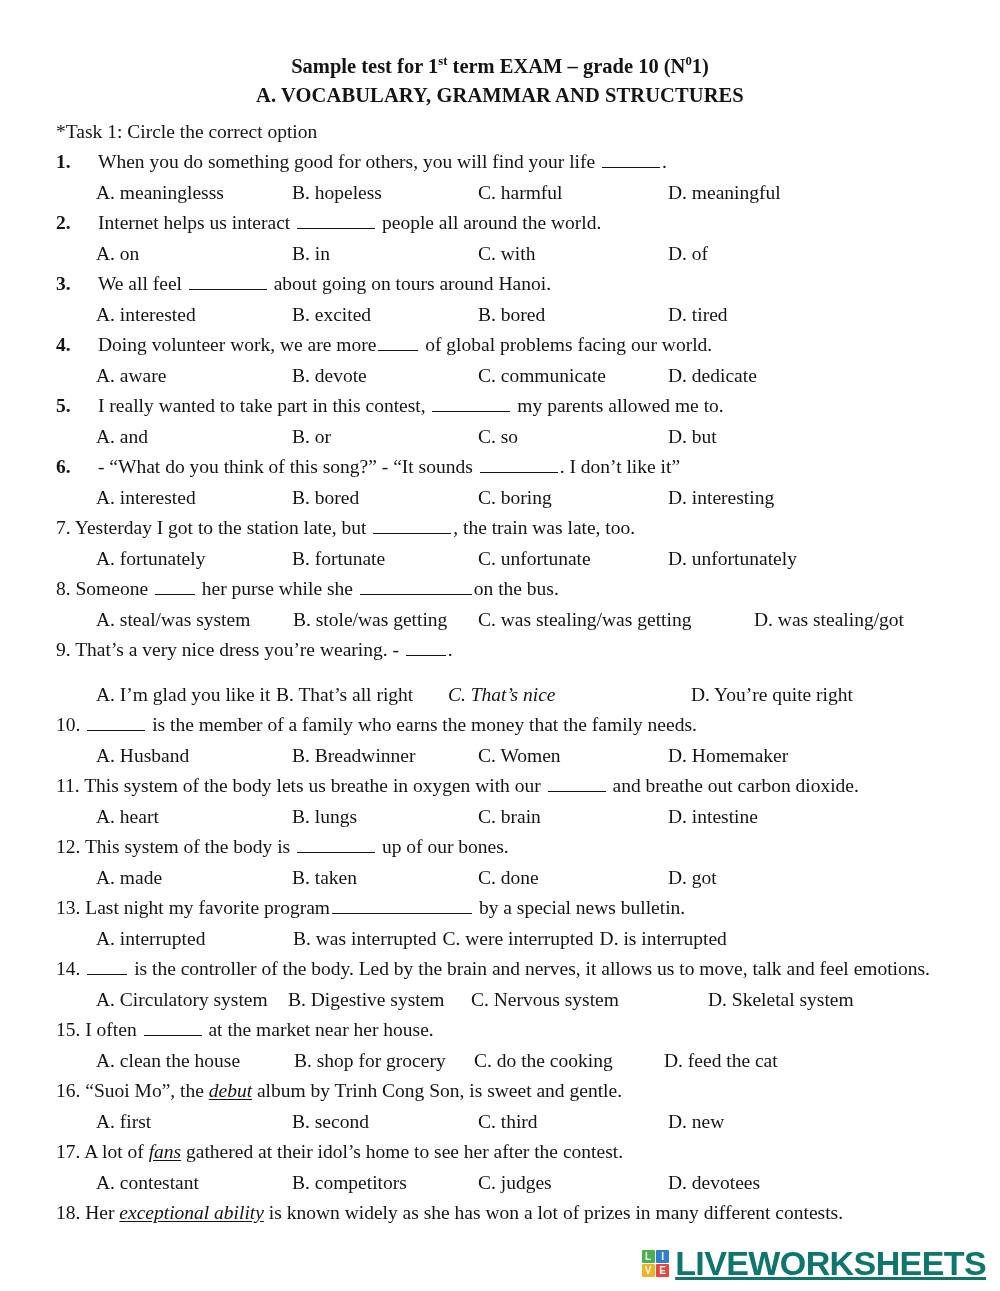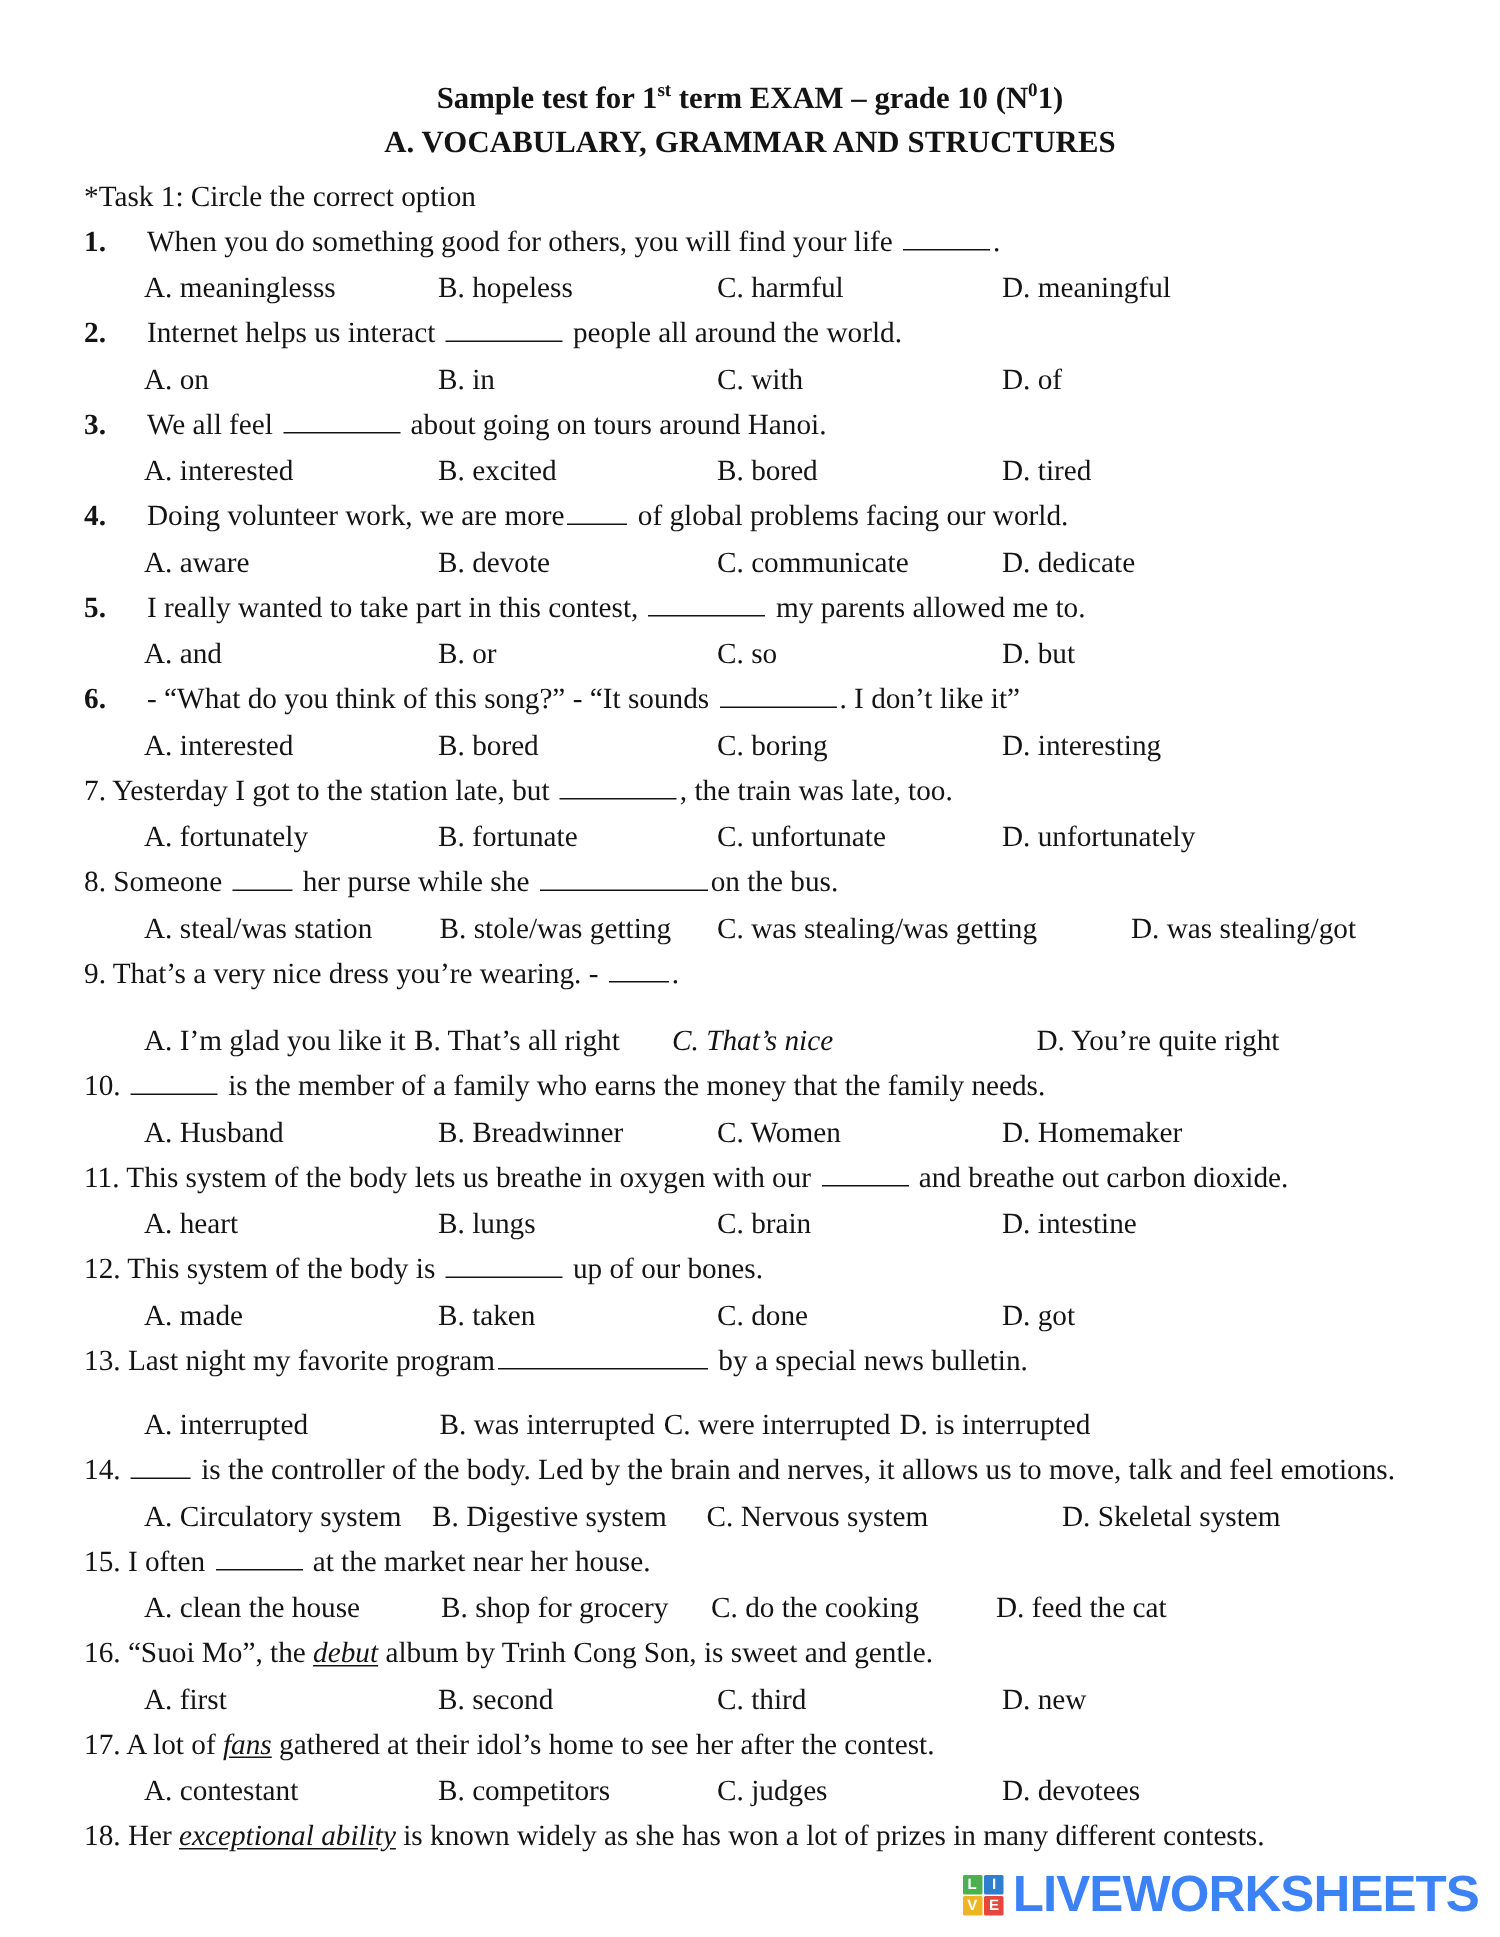--- a/index.html
+++ b/index.html
@@ -96,21 +96,21 @@
   
   .opts.w8 .opt:nth-child(1) { width: 197px; }
   .opts.w8 .opt:nth-child(2) { width: 185px; }
   .opts.w8 .opt:nth-child(3) { width: 276px; }
 
   .opts.w9 .opt:nth-child(1) { width: 180px; margin-top: 14px; }
   .opts.w9 .opt:nth-child(2) { width: 172px; }
   .opts.w9 .opt:nth-child(3) { width: 243px; font-style: italic; }
 
   .opts.w13 .opt:nth-child(1) { width: 197px; }
-  .opts.w13 .opt:nth-child(2) { width: auto; padding-right: 6px; margin-top: 12px; }
+  .opts.w13 .opt:nth-child(2) { width: auto; padding-right: 6px; }
   .opts.w13 .opt:nth-child(3) { width: auto; padding-right: 6px; }
 
   .opts.w14 .opt:nth-child(1) { width: 192px; }
   .opts.w14 .opt:nth-child(2) { width: 183px; }
   .opts.w14 .opt:nth-child(3) { width: 237px; }
 
   .opts.w15 .opt:nth-child(1) { width: 198px; }
   .opts.w15 .opt:nth-child(2) { width: 180px; }
   .opts.w15 .opt:nth-child(3) { width: 190px; }
 
@@ -213,21 +213,21 @@
   </div>
   <div class="opts cols">
     <span class="opt">A. fortunately</span><span class="opt">B. fortunate</span><span class="opt">C. unfortunate</span><span class="opt">D. unfortunately</span>
   </div>
 
   <div class="q hang">
     <span>8.</span>
     <span class="qtext"><span>Someone </span><span class="blank b-sm"></span><span> her purse while she </span><span class="blank b-xl"></span><span>on the bus.</span></span>
   </div>
   <div class="opts w8">
-    <span class="opt">A. steal/was station</span><span class="opt">B. stole/was getting</span><span class="opt">C. was stealing/was getting</span><span class="opt">D. was stealing/got</span>
+    <span class="opt">A. steal/was system</span><span class="opt">B. stole/was getting</span><span class="opt">C. was stealing/was getting</span><span class="opt">D. was stealing/got</span>
   </div>
 
   <div class="q hang">
     <span>9.</span>
     <span class="qtext"><span>That’s a very nice dress you’re wearing. - </span><span class="blank b-sm"></span><span>.</span></span>
   </div>
   <div class="opts w9">
     <span class="opt">A. I’m glad you like it</span><span class="opt">B. That’s all right</span><span class="opt">C. That’s nice</span><span class="opt">D. You’re quite right</span>
   </div>
 
@@ -302,14 +302,14 @@
 
 </div>
 
 <div class="footer">
   <div class="logo-grid">
     <div class="logo-cell" style="background: rgb(76, 175, 80);">L</div>
     <div class="logo-cell" style="background: rgb(47, 127, 209);">I</div>
     <div class="logo-cell" style="background: rgb(240, 179, 35);">V</div>
     <div class="logo-cell" style="background: rgb(232, 69, 60);">E</div>
   </div>
-  <div class="logo-word" style="color: #3b82f6;">LIVEWORKSHEETS</div>
+  <div class="logo-word" style="color: #0f766e; text-decoration: underline;">LIVEWORKSHEETS</div>
 </div>
 
 </body></html>

